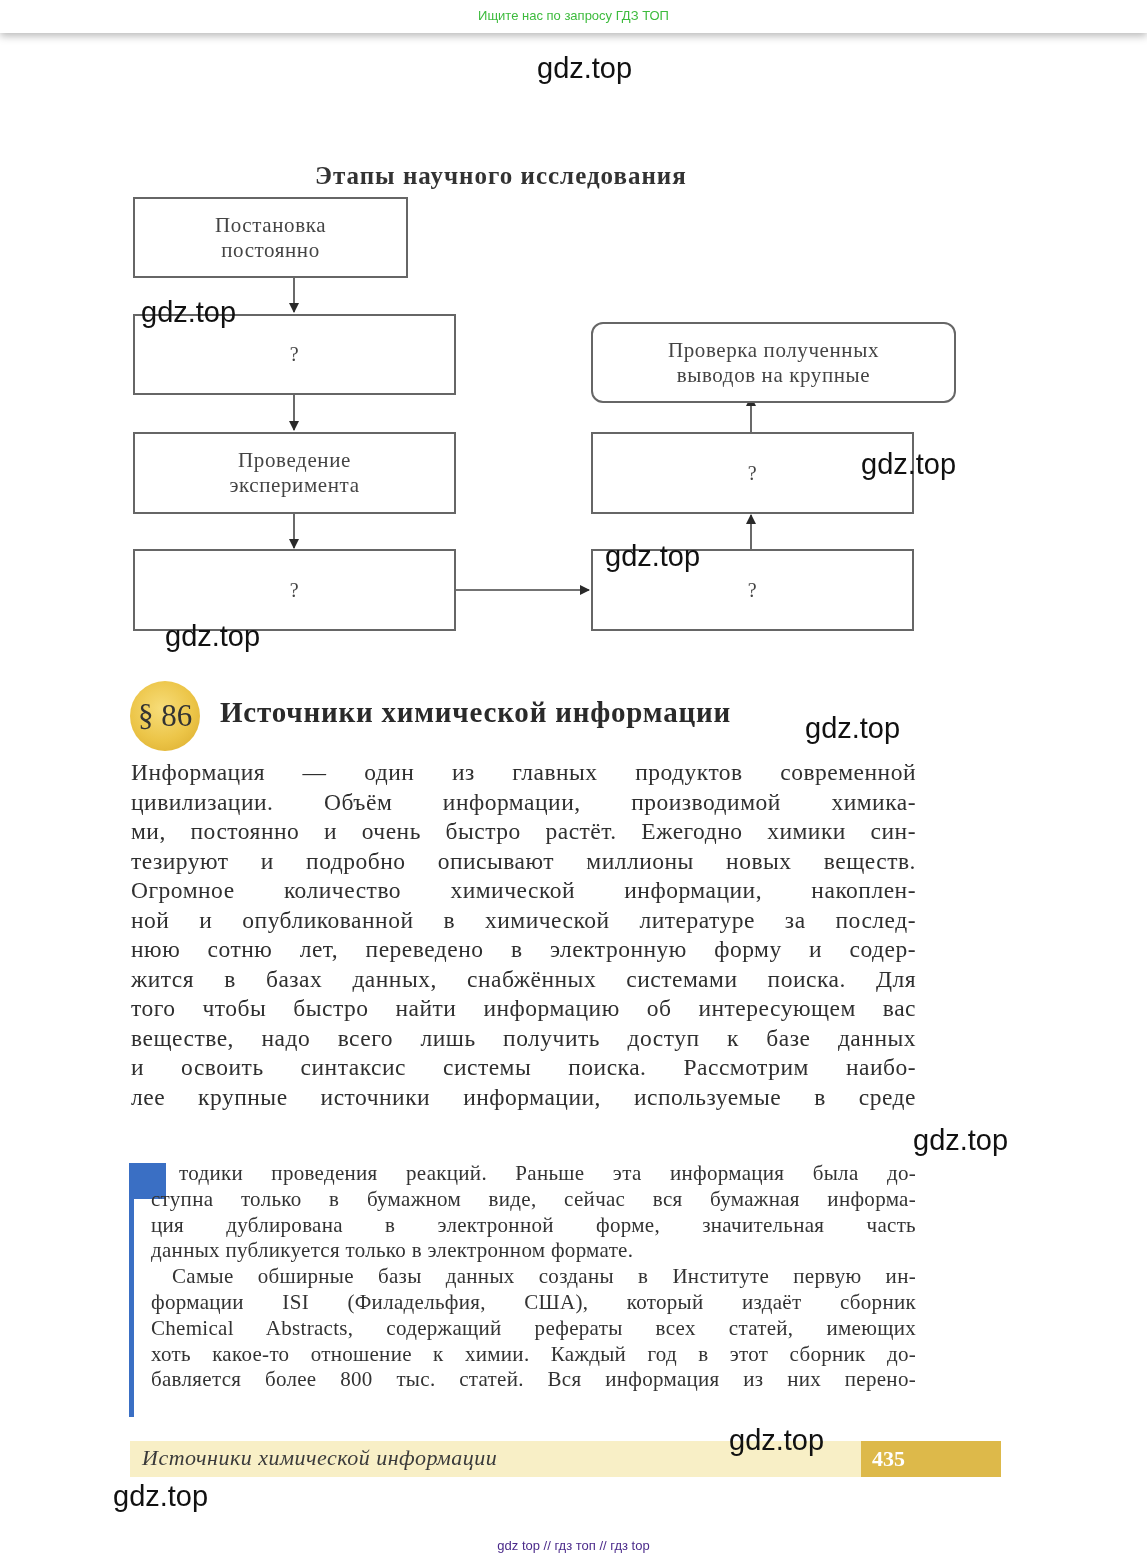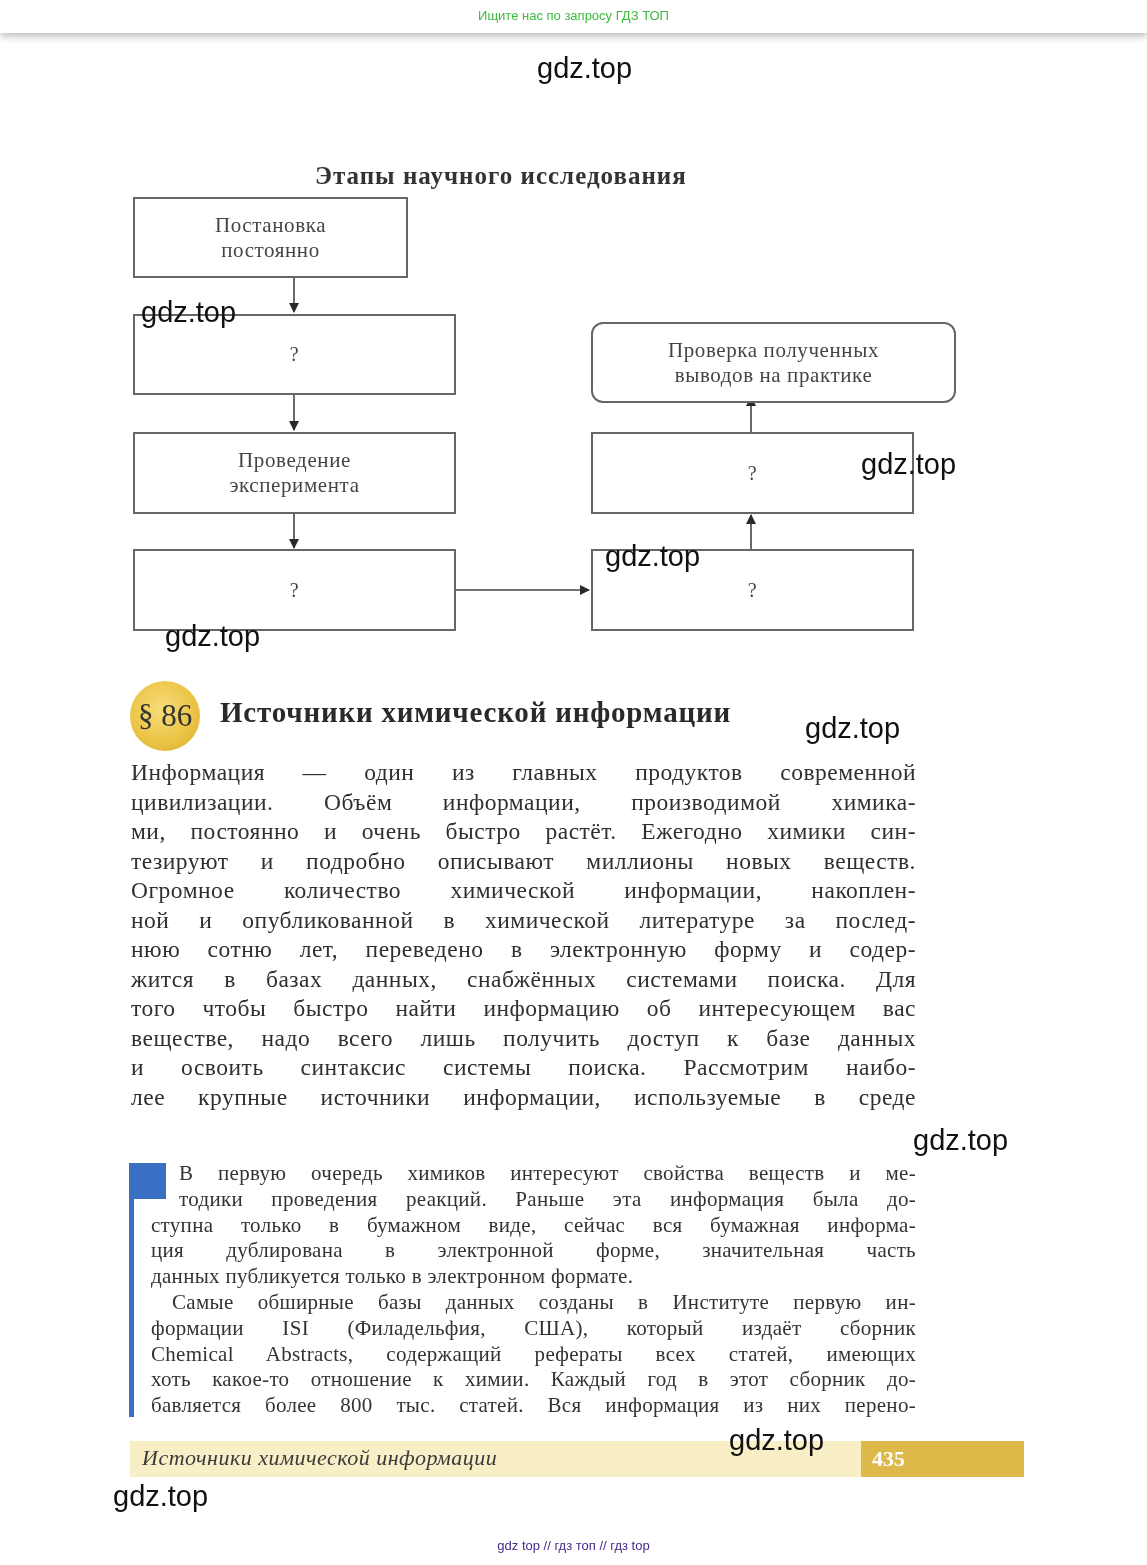--- a/index.html
+++ b/index.html
@@ -32,21 +32,21 @@
   .note-bar { position: absolute; left: 129px; top: 1163px; width: 5px; height: 254px; background: #3a6fc4; }
   .note-flag { position: absolute; left: 129px; top: 1163px; width: 37px; height: 36px; background: #3a6fc4; }
   .note-text { position: absolute; left: 151px; top: 1161px; width: 765px; font-size: 21px; line-height: 25.8px; color: #333; letter-spacing: 0.3px; }
   .note-text span { display: block; text-align: justify; text-align-last: justify; }
   .note-text span.last { text-align-last: left; }
   .note-text span.indent1 { padding-left: 28px; }
   .note-text span.indent2 { padding-left: 21px; }
 
   .footer-band { position: absolute; left: 130px; top: 1441px; width: 731px; height: 36px; background: #f8efc6; }
   .footer-title { position: absolute; left: 142px; top: 1445px; font-size: 22px; font-style: italic; color: #3a3a3a; letter-spacing: 0.5px; }
-  .footer-page { position: absolute; left: 861px; top: 1441px; width: 163px; height: 36px; background: #ddb94a; }
+  .footer-page { position: absolute; left: 861px; top: 1441px; width: 140px; height: 36px; background: #ddb94a; }
   .footer-page span { position: absolute; left: 11px; top: 5px; font-size: 22px; font-weight: bold; color: #fff; }
 
   .bottom-links { position: absolute; left: 0; top: 1538px; width: 1147px; text-align: center; font-family: "Liberation Sans", "DejaVu Sans", sans-serif; font-size: 13px; color: #4b2a8a; }
 </style>
 </head>
 <body>
 
 <div class="topbar">
   <span>Ищите нас по запросу ГДЗ ТОП</span>
 </div>
@@ -74,21 +74,21 @@
   <span>?</span>
 </div>
 <div class="box" style="left:133px;top:432px;width:323px;height:82px;">
   <div><span>Проведение</span><br><span>эксперимента</span></div>
 </div>
 <div class="box q" style="left:133px;top:549px;width:323px;height:82px;">
   <span>?</span>
 </div>
 
 <div class="box" style="left:591px;top:322px;width:365px;height:81px;border-radius:12px;">
-  <div><span>Проверка полученных</span><br><span>выводов на практике</span></div>
+  <div><span>Проверка полученных</span><br><span>выводов на крупные</span></div>
 </div>
 <div class="box q" style="left:591px;top:432px;width:323px;height:82px;">
   <span>?</span>
 </div>
 <div class="box q" style="left:591px;top:549px;width:323px;height:82px;">
   <span>?</span>
 </div>
 
 <div class="para-badge">
   <span>§ 86</span>
@@ -106,21 +106,20 @@
   <span>жится в базах данных, снабжённых системами поиска. Для</span>
   <span>того чтобы быстро найти информацию об интересующем вас</span>
   <span>веществе, надо всего лишь получить доступ к базе данных</span>
   <span>и освоить синтаксис системы поиска. Рассмотрим наибо-</span>
   <span>лее крупные источники информации, используемые в среде</span>
 </div>
 
 <div class="note-bar"></div>
 <div class="note-flag"></div>
 <div class="note-text">
-  <span class="indent1">В первую очередь химиков интересуют свойства веществ и ме-</span>
   <span class="indent1">тодики проведения реакций. Раньше эта информация была до-</span>
   <span>ступна только в бумажном виде, сейчас вся бумажная информа-</span>
   <span>ция дублирована в электронной форме, значительная часть</span>
   <span class="last">данных публикуется только в электронном формате.</span>
   <span class="indent2">Самые обширные базы данных созданы в Институте первую ин-</span>
   <span>формации ISI (Филадельфия, США), который издаёт сборник</span>
   <span>Chemical Abstracts, содержащий рефераты всех статей, имеющих</span>
   <span>хоть какое-то отношение к химии. Каждый год в этот сборник до-</span>
   <span>бавляется более 800 тыс. статей. Вся информация из них перено-</span>
 </div>

